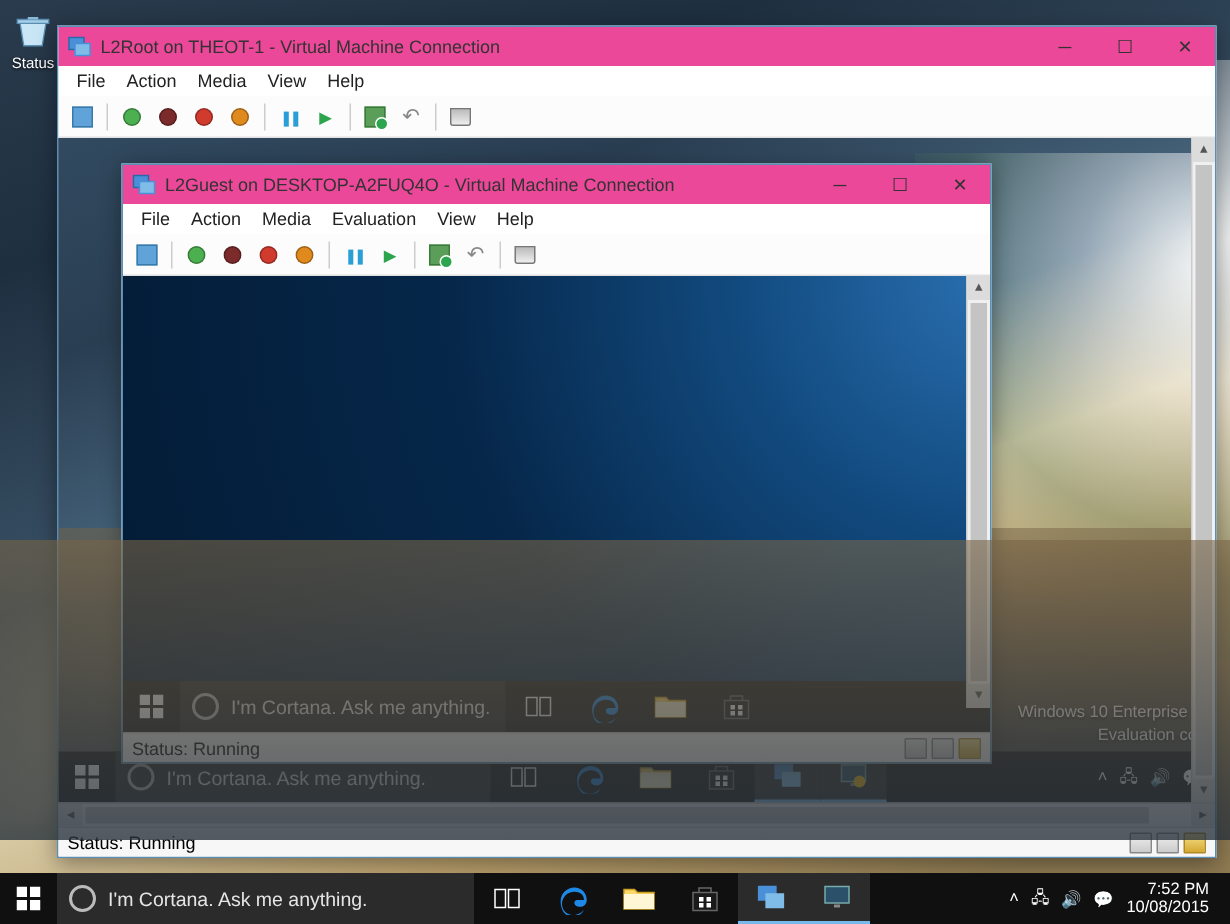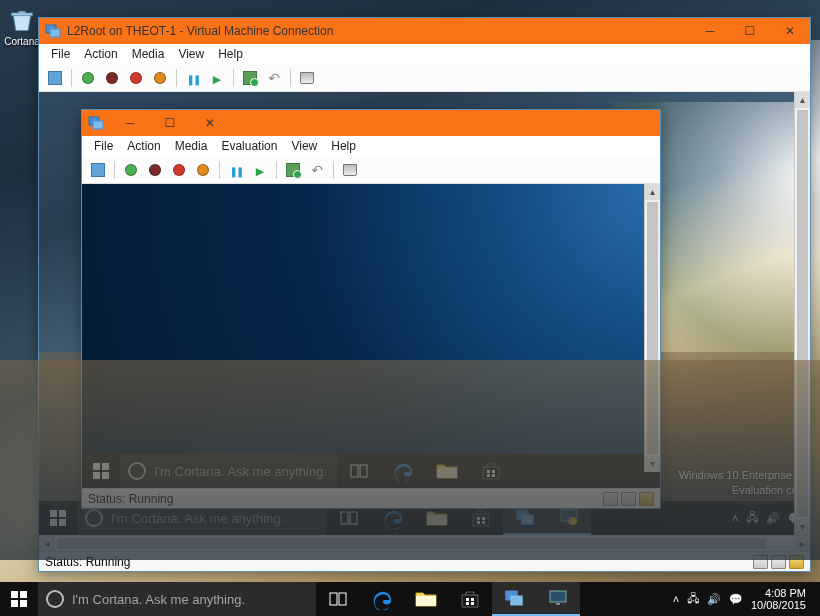--- a/index.html
+++ b/index.html
@@ -34,21 +34,21 @@
   .vm-window {
     position:absolute; background:#fff; border:1px solid #5a8fb5;
     box-shadow:0 3px 14px rgba(0,0,0,0.4);
     display:flex; flex-direction:column;
   }
   .vm1 { left:38px; top:17px; width:773px; height:555px; }
   .vm2 { left:81px; top:109px; width:580px; height:400px; }
 
   .titlebar {
     height:26px; display:flex; align-items:center; padding:0 0 0 6px;
-    background:#f97316; font-size:12px; color:#333;
+    background:#ec4899; font-size:12px; color:#333;
   }
   .titlebar .vm-icon { width:16px; height:16px; margin-right:6px; flex:none; }
   .titlebar .title-text { flex:1; white-space:nowrap; overflow:hidden; }
   .win-btns { display:flex; height:100%; }
   .win-btns .btn { width:40px; height:26px; display:flex; align-items:center; justify-content:center; font-size:12px; }
 
   .menubar {
     height:20px; display:flex; align-items:center; gap:2px; padding:0 6px;
     font-size:12px; color:#222; background:#fff;
   }
@@ -105,21 +105,21 @@
   
   .taskbar {
     position:absolute; left:0; right:0; bottom:0; height:34px;
     background:#101010; display:flex; align-items:center; color:#fff;
   }
   .taskbar.light { background:#1a1a1a; }
   .tb-start { width:38px; height:100%; display:flex; align-items:center; justify-content:center; }
   .tb-start svg { width:16px; height:16px; }
   .tb-search {
     display:flex; align-items:center; height:100%; background:#2b2b2b;
-    padding:0 10px 0 8px; min-width:250px; gap:8px; color:#a3a3a3; font-size:13px;
+    padding:0 10px 0 8px; min-width:250px; gap:8px; color:#e5e5e5; font-size:13px;
   }
   .tb-search .ring { width:18px; height:18px; border:2px solid #bbb; border-radius:50%; flex:none; }
   .tb-icons { display:flex; align-items:center; height:100%; }
   .tb-ico { width:44px; height:100%; display:flex; align-items:center; justify-content:center; }
   .tb-ico.active { background:#2b2b2b; border-bottom:2px solid #76b9ed; }
   .tb-spacer { flex:1; }
   .tray { display:flex; align-items:center; gap:8px; padding:0 8px; font-size:11px; }
 
   .hscroll {
     height:16px; background:#f0f0f0; border-top:1px solid #ccc; position:relative;
@@ -165,21 +165,21 @@
 <body>
 
 <div class="desktop">
 
   <div class="recycle">
     <svg viewBox="0 0 32 32">
         <path d="M6 10h20l-3 18H9z" fill="#c9e6f7" stroke="#5a8fb5"></path>
         <path d="M4 8h24v3H4z" fill="#a9cfe8" stroke="#5a8fb5"></path>
         <path d="M12 6h8v2h-8z" fill="#88b9d8"></path>
       </svg>
-    <div>Cortana</div>
+    <div>Status</div>
   </div>
 
   <div class="vm-window vm1">
     <div class="titlebar">
       <svg class="vm-icon" viewBox="0 0 16 16">
           <rect x="1" y="2" width="10" height="8" fill="#4a90d9" stroke="#2a6aa9"></rect>
           <rect x="5" y="6" width="10" height="8" fill="#7fbde8" stroke="#4a90d9"></rect>
         </svg>
       <span class="title-text">L2Root on THEOT-1 - Virtual Machine Connection</span>
       <div class="win-btns">
@@ -325,20 +325,21 @@
       </span>
     </div>
   </div>
 
   <div class="vm-window vm2">
     <div class="titlebar">
       <svg class="vm-icon" viewBox="0 0 16 16">
           <rect x="1" y="2" width="10" height="8" fill="#4a90d9" stroke="#2a6aa9"></rect>
           <rect x="5" y="6" width="10" height="8" fill="#7fbde8" stroke="#4a90d9"></rect>
         </svg>
+      <span class="title-text">L2Guest on DESKTOP-A2FUQ4O - Virtual Machine Connection</span>
       <div class="win-btns">
         <div class="btn">─</div>
         <div class="btn">☐</div>
         <div class="btn close">✕</div>
       </div>
     </div>
     <div class="menubar">
       <span>File</span>
       <span>Action</span>
       <span>Media</span>
@@ -500,19 +501,19 @@
           </svg>
         </div>
     </div>
     <div class="tb-spacer"></div>
     <div class="tray">
       <span>˄</span>
       <span>🖧</span>
       <span>🔊</span>
       <span>💬</span>
       <div class="clock">
-        <div>4:08 PM</div>
+        <div>7:52 PM</div>
         <div>10/08/2015</div>
       </div>
     </div>
   </div>
 
 </div>
 
 </body></html>

